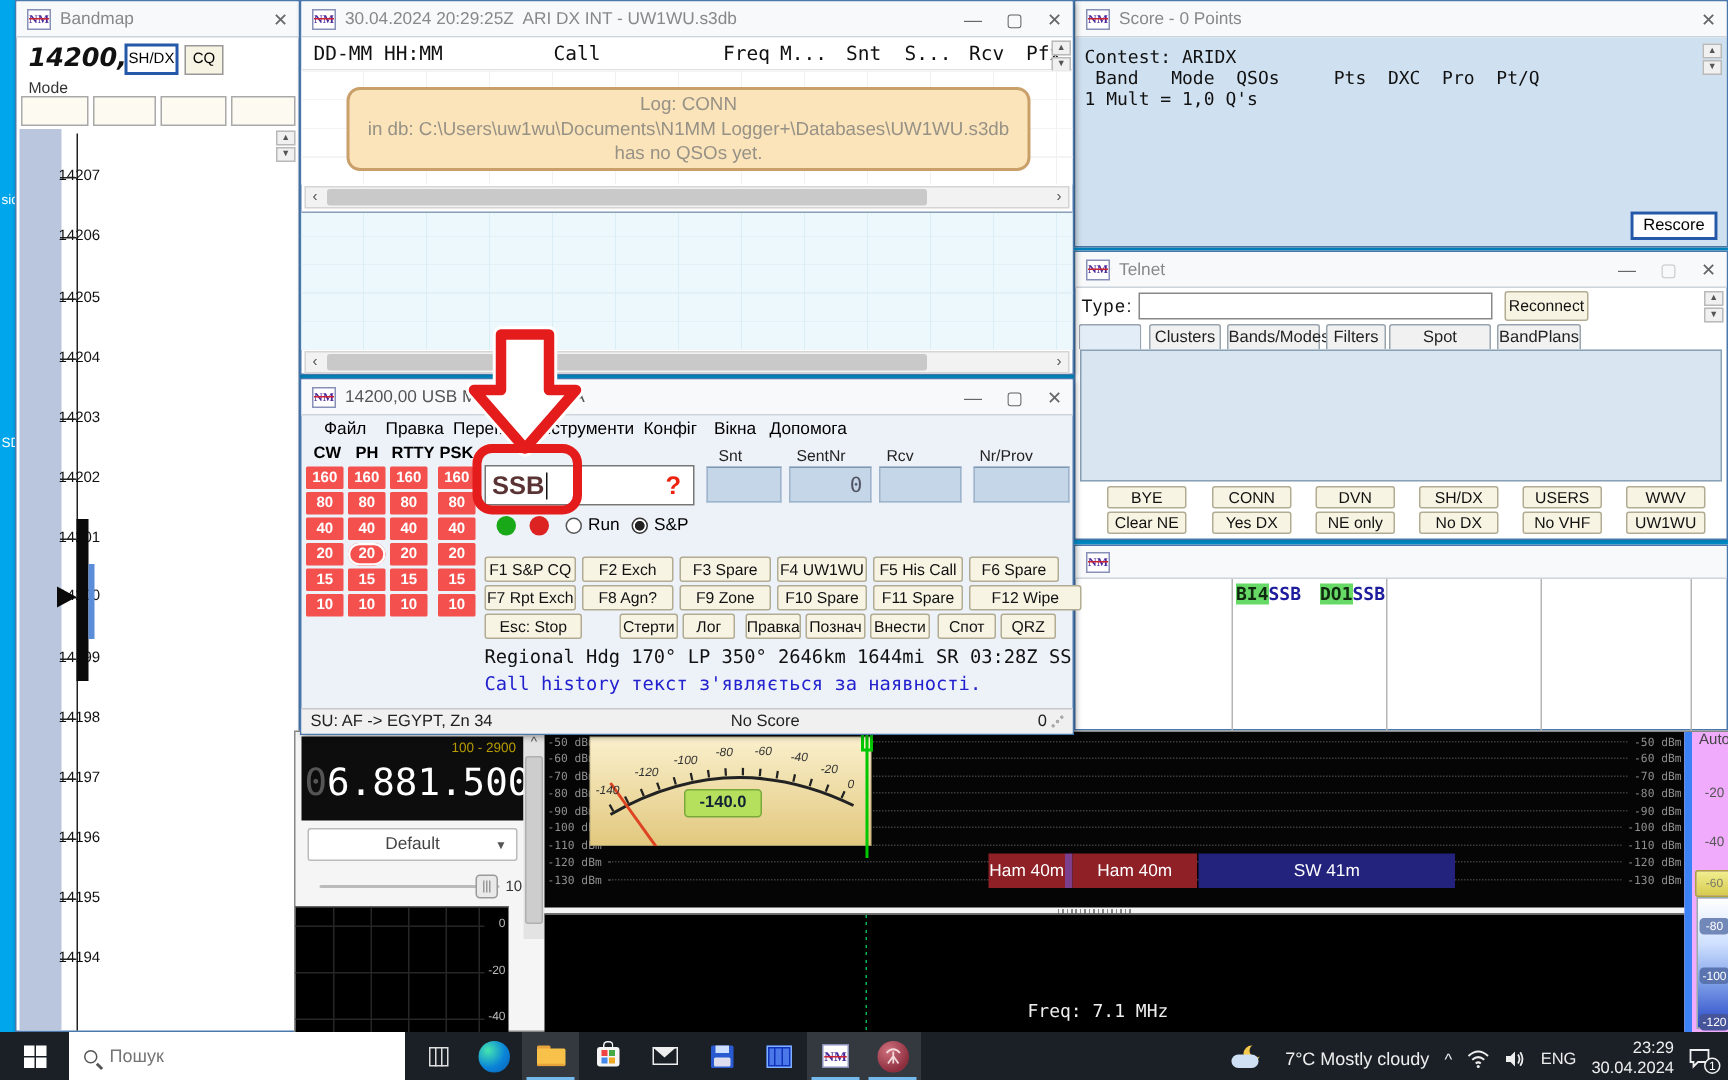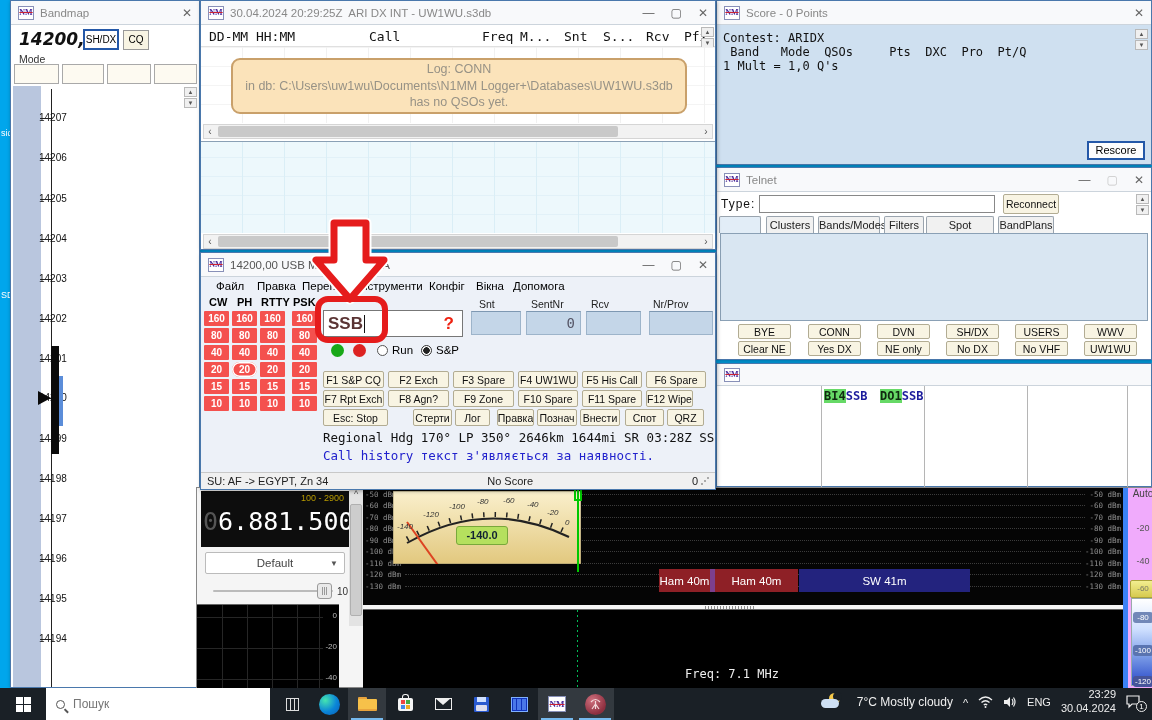--- a/index.html
+++ b/index.html
@@ -439,21 +439,21 @@
     <div class="crm" style="left:187px;top:118px;width:61px;height:17px">F2 Exch</div>
     <div class="crm" style="left:252px;top:118px;width:61px;height:17px">F3 Spare</div>
     <div class="crm" style="left:317px;top:118px;width:60px;height:17px">F4 UW1WU</div>
     <div class="crm" style="left:381px;top:118px;width:60px;height:17px">F5 His Call</div>
     <div class="crm" style="left:445px;top:118px;width:60px;height:17px">F6 Spare</div>
     <div class="crm" style="left:122px;top:137px;width:61px;height:17px">F7 Rpt Exch</div>
     <div class="crm" style="left:187px;top:137px;width:61px;height:17px">F8 Agn?</div>
     <div class="crm" style="left:252px;top:137px;width:61px;height:17px">F9 Zone</div>
     <div class="crm" style="left:317px;top:137px;width:60px;height:17px">F10 Spare</div>
     <div class="crm" style="left:381px;top:137px;width:60px;height:17px">F11 Spare</div>
-    <div class="crm" style="left:445px;top:137px;width:47px;height:17px">F12 Wipe</div>
+    <div class="crm" style="left:445px;top:137px;width:75px;height:17px">F12 Wipe</div>
 
     <div class="crm" style="left:122px;top:156px;width:65px;height:17px">Esc: Stop</div>
     <div class="crm" style="left:212px;top:156px;width:39px;height:17px">Стерти</div>
     <div class="crm" style="left:254px;top:156px;width:35px;height:17px">Лог</div>
     <div class="crm" style="left:296px;top:156px;width:37px;height:17px">Правка</div>
     <div class="crm" style="left:336px;top:156px;width:40px;height:17px">Познач</div>
     <div class="crm" style="left:379px;top:156px;width:40px;height:17px">Внести</div>
     <div class="crm" style="left:424px;top:156px;width:39px;height:17px">Спот</div>
     <div class="crm" style="left:466px;top:156px;width:37px;height:17px">QRZ</div>
 
@@ -461,21 +461,21 @@
     <div class="abs mono" style="left:122px;top:195px;font-size:12.5px;color:#2121cd">Call history текст з'являється за наявності.</div>
 
     <div class="abs" style="left:0;bottom:0;width:514px;height:17px;background:#f0f0f0;border-top:1px solid #c8c8c8;display:flex;align-items:center;font-size:11px;color:#222;padding:0 6px">
       <span>SU: AF -&gt; EGYPT, Zn 34</span>
       <span style="margin:0 auto">No Score</span>
       <span>0</span>
       <span style="width:8px;height:8px;margin-left:3px;background:radial-gradient(circle at 1px 7px,#aaa 1px,transparent 1.5px),radial-gradient(circle at 4px 4px,#aaa 1px,transparent 1.5px),radial-gradient(circle at 7px 1px,#aaa 1px,transparent 1.5px)"></span>
     </div>
   </div>
 
-  <div class="abs" style="left:0;top:688px;width:1152px;height:32px;background:#1a2026;display:flex;align-items:flex-start">
+  <div class="abs" style="left:0;top:688px;width:1152px;height:32px;background:#1a2026;display:flex;align-items:flex-end">
     <div class="tkbtn" style="width:46px">
       <span style="display:grid;grid-template-columns:7px 7px;gap:1px">
         <i style="width:7px;height:7px;background:#fff"></i>
           <i style="width:7px;height:7px;background:#fff"></i>
         <i style="width:7px;height:7px;background:#fff"></i>
           <i style="width:7px;height:7px;background:#fff"></i>
       </span>
     </div>
     <div style="width:224px;height:32px;background:#fff;display:flex;align-items:center;padding:0 10px;gap:8px">
       <span style="width:9px;height:9px;border:1.5px solid #555;border-radius:50%;position:relative;flex:none">

